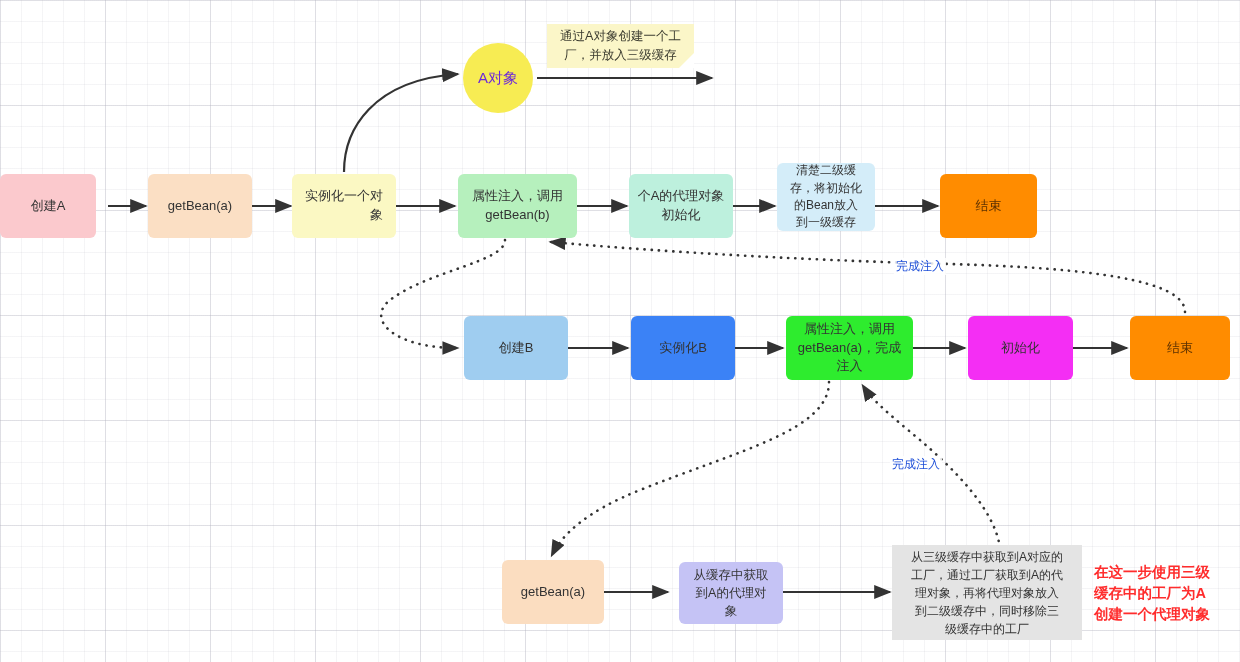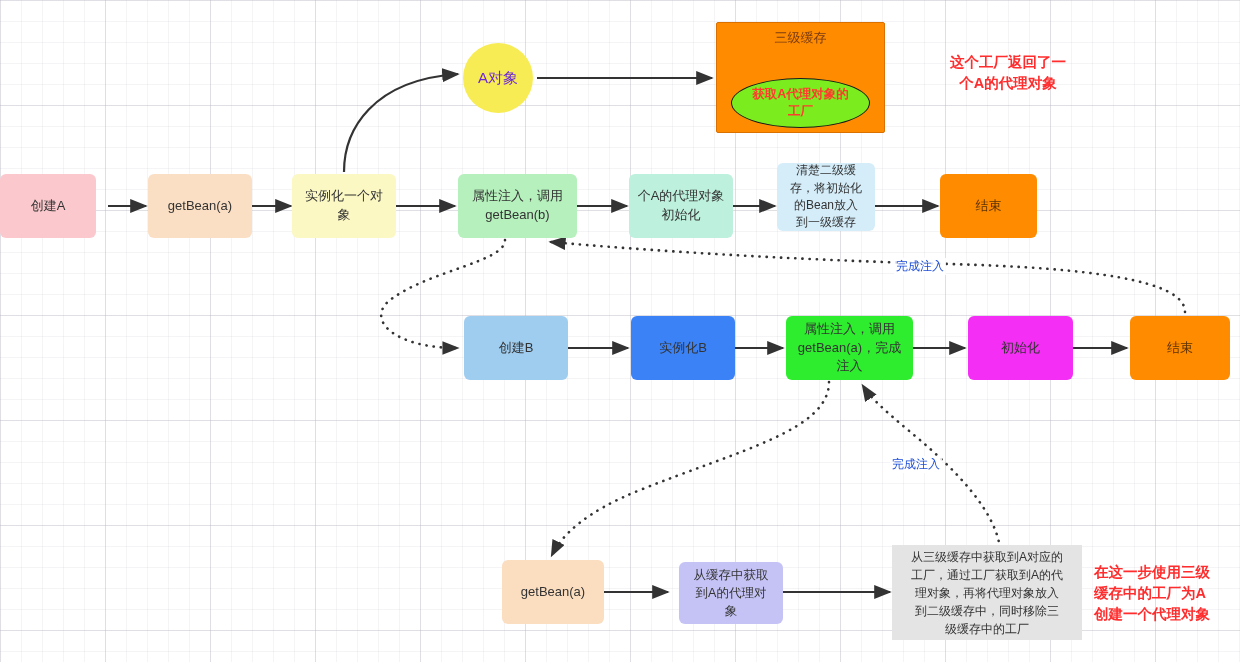--- a/index.html
+++ b/index.html
@@ -169,39 +169,34 @@
     <path d="M1000,548 C995,510 955,470 920,440 C890,415 872,400 863,386" stroke="#333333" stroke-width="2.6" fill="none" stroke-dasharray="0.2 7" stroke-linecap="round" marker-end="url(#ahd)"></path>
   </svg>
 
   <div class="edgelabel" style="left:894px; top:258px;">完成注入</div>
   <div class="edgelabel" style="left:890px; top:456px;">完成注入</div>
 
   <div class="circle" style="left:463px; top:43px; width:70px; height:70px; background:#f7ec53;">
     <span>A对象</span>
   </div>
 
-
-  <div style="position:absolute; left:716px; top:22px; width:167px; height:109px; background:#ff8c00; border:1px solid #d97000; border-radius:2px;">
-    <div class="cachetitle" style="left:0; top:6px;">三级缓存</div>
-    <div class="ellipse-label" style="left:14px; top:55px; width:139px; height:50px; background:#7bec1e; border:1.6px solid #1a1a1a;">
-      <span>获取A代理对象的
-工厂</span>
-    </div>
-  </div>
-
-  <div class="redlabel" style="left:900px; top:52px; width:216px;">这个工厂返回了一
-个A的代理对象</div>
+  <div class="note" style="left:547px; top:24px; width:147px; height:44px; background:#fbf6c8;">
+    <span>通过A对象创建一个工
+厂，并放入三级缓存</span>
+  </div>
+
+
 
   <div class="node" style="left:0px; top:174px; width:96px; height:64px; background:#fbc9cd;">
     <span>创建A</span>
   </div>
   <div class="node" style="left:148px; top:174px; width:104px; height:64px; background:#fbdfc4;">
     <span>getBean(a)</span>
   </div>
-  <div class="node" style="left:292px; top:174px; width:104px; height:64px; background:#fbf8c3;">
+  <div class="node" style="left:292px; top:174px; width:104px; height:64px; background:#fbf8c3;text-align:right;">
     <span>实例化一个对
 象</span>
   </div>
   <div class="node" style="left:458px; top:174px; width:119px; height:64px; background:#b6f0bd;">
     <span>属性注入，调用
 getBean(b)</span>
   </div>
   <div class="node" style="left:629px; top:174px; width:104px; height:64px; background:#bdf0dd;">
     <span>个A的代理对象
 初始化</span>

